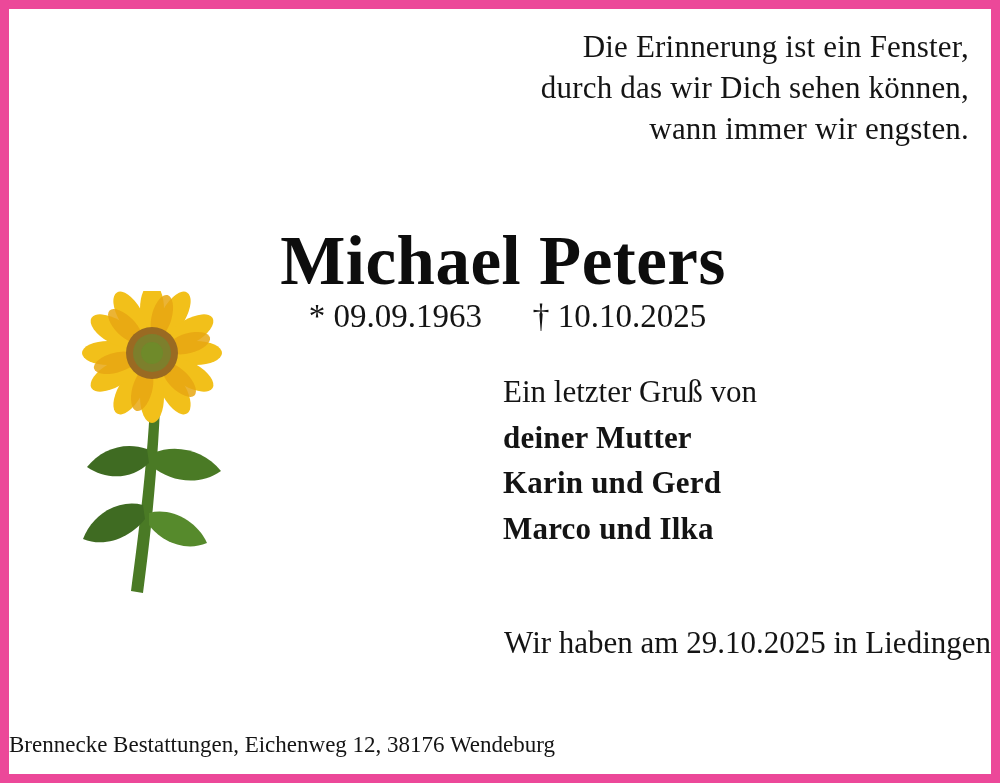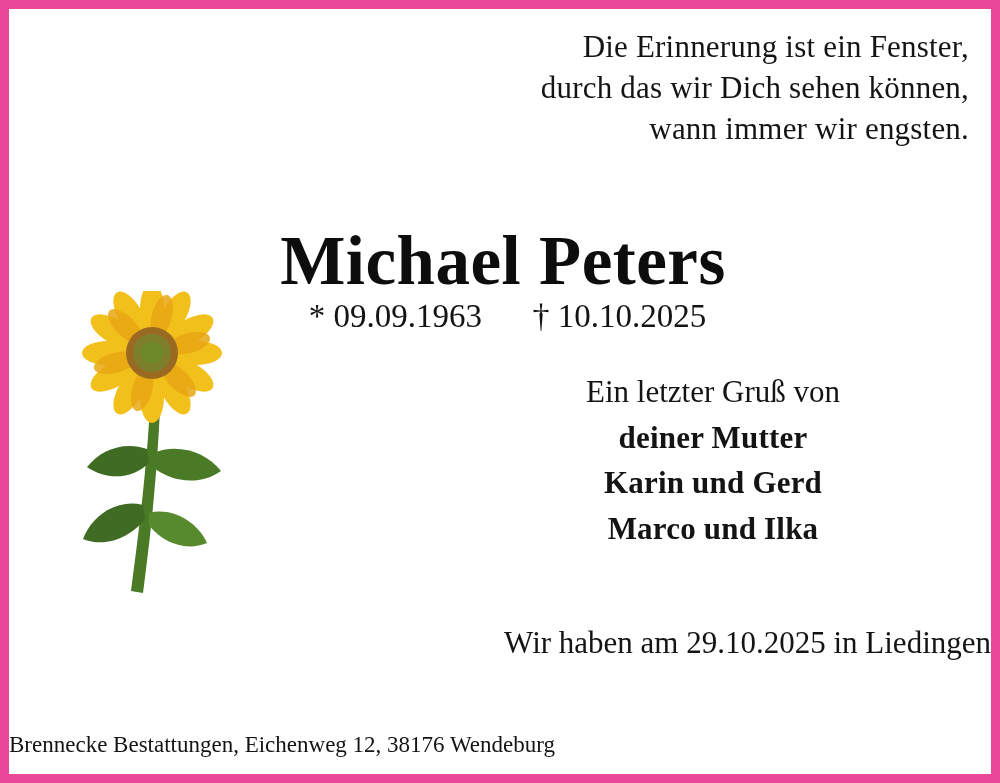--- a/index.html
+++ b/index.html
@@ -98,21 +98,21 @@
     width: 100%;
     height: 100%;
   }
 
   
   .greeting {
     position: absolute;
     left: 494px;
     top: 360px;
     width: 420px;
-    text-align: center;
+    text-align: left;
     font-size: 31px;
     line-height: 1.47;
     color: #141414;
   }
   .greeting .intro {
     display: block;
     font-weight: normal;
   }
   .greeting .who {
     display: block;

